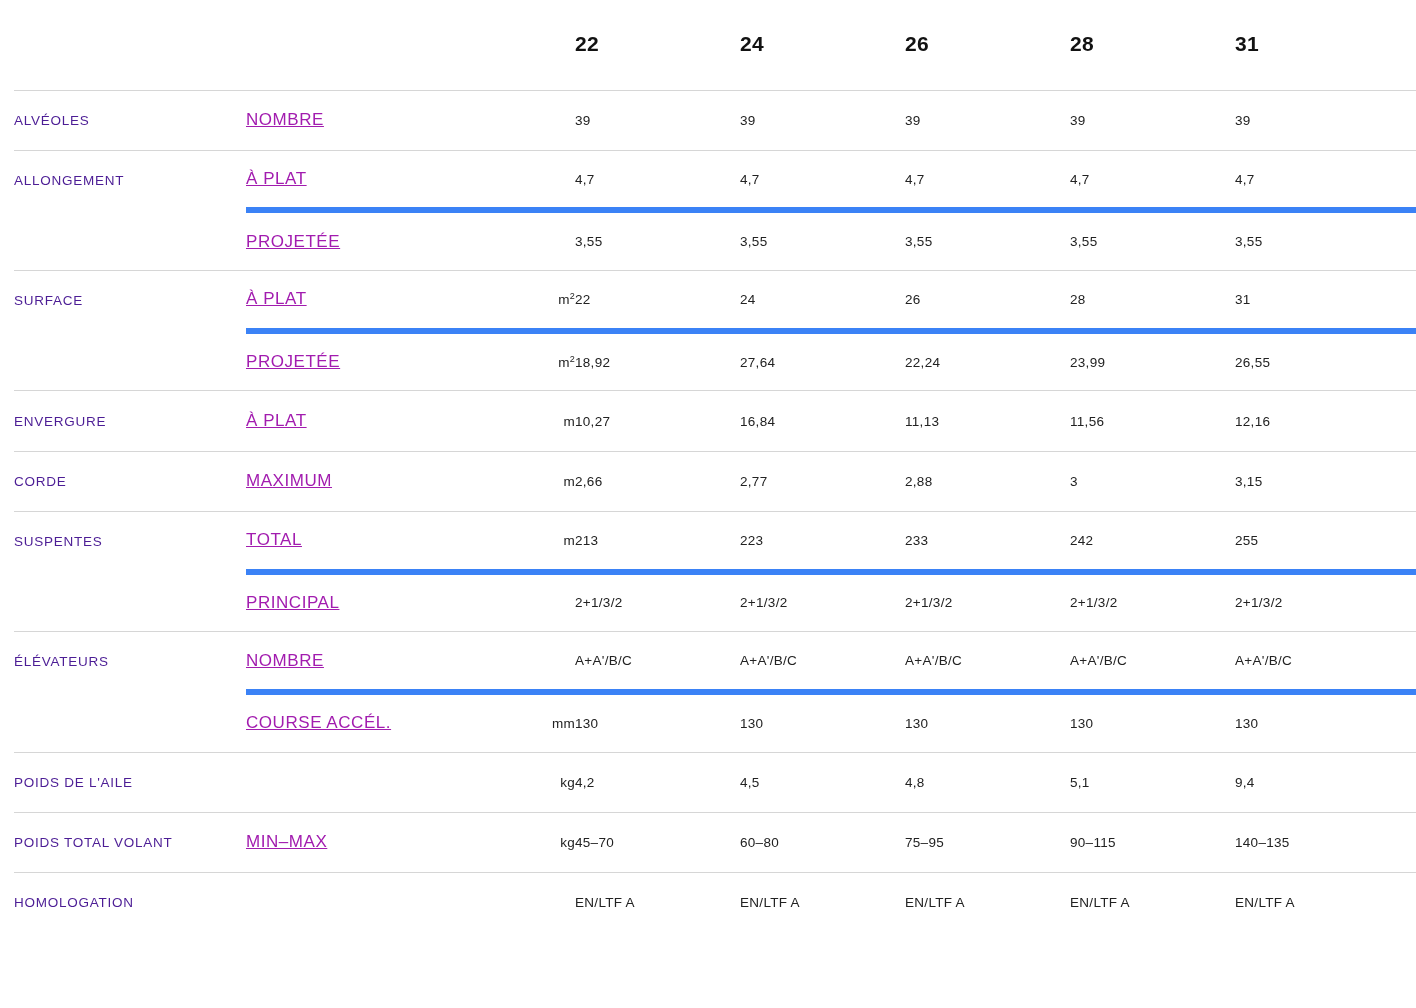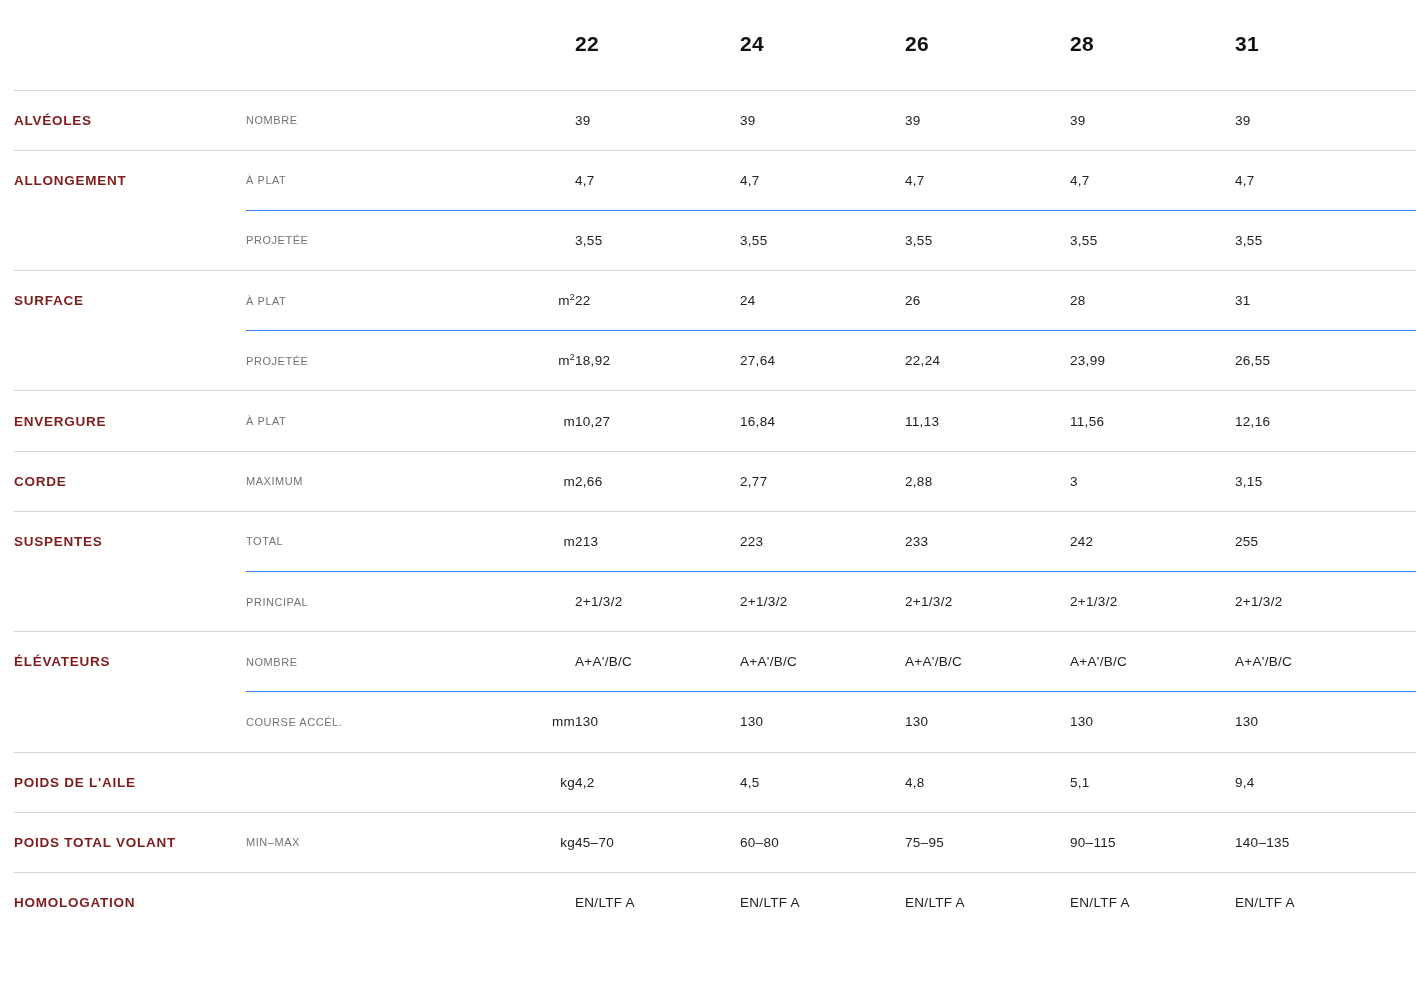--- a/index.html
+++ b/index.html
@@ -55,32 +55,33 @@
     color: #121212;
     padding-bottom: 2px;
   }
   tr.head-row th.blank-head { }
 
   
   tr.spec-row { height: 60.2px; }
 
   td.group-label {
     font-size: 13.5px;
-    font-weight: bold;
+    font-weight: normal;
     letter-spacing: 0.75px;
-    color: #7f1d1d;
+    color: #4c1d95;
     text-transform: uppercase;
     white-space: nowrap;
   }
   td.sub-label {
-    font-size: 11px;
+    font-size: 17px;
     letter-spacing: 0.55px;
-    color: #737373;
+    color: #a21caf;
     text-transform: uppercase;
     white-space: nowrap;
+    text-decoration: underline;
   }
   td.unit-label {
     font-size: 13.5px;
     letter-spacing: 0.3px;
     color: #222222;
     white-space: nowrap;
     text-align: right;
   }
   td.value-cell {
     font-size: 13.5px;
@@ -99,21 +100,21 @@
   
   
   tr.rule-full > td {
     border-top: 1px solid #d6d6d6;
   }
   
   tr.rule-indent > td.group-label {
     border-top: 1px solid transparent;
   }
   tr.rule-indent > td:not(.group-label) {
-    border-top: 1px solid #3b82f6;
+    border-top: 6px solid #3b82f6;
   }
 
   
   .footnote {
     margin-top: 43px;
     padding-left: 14px;
     font-size: 12.5px;
     letter-spacing: 0.05px;
     color: #2a2a2a;
     line-height: 1.4;

